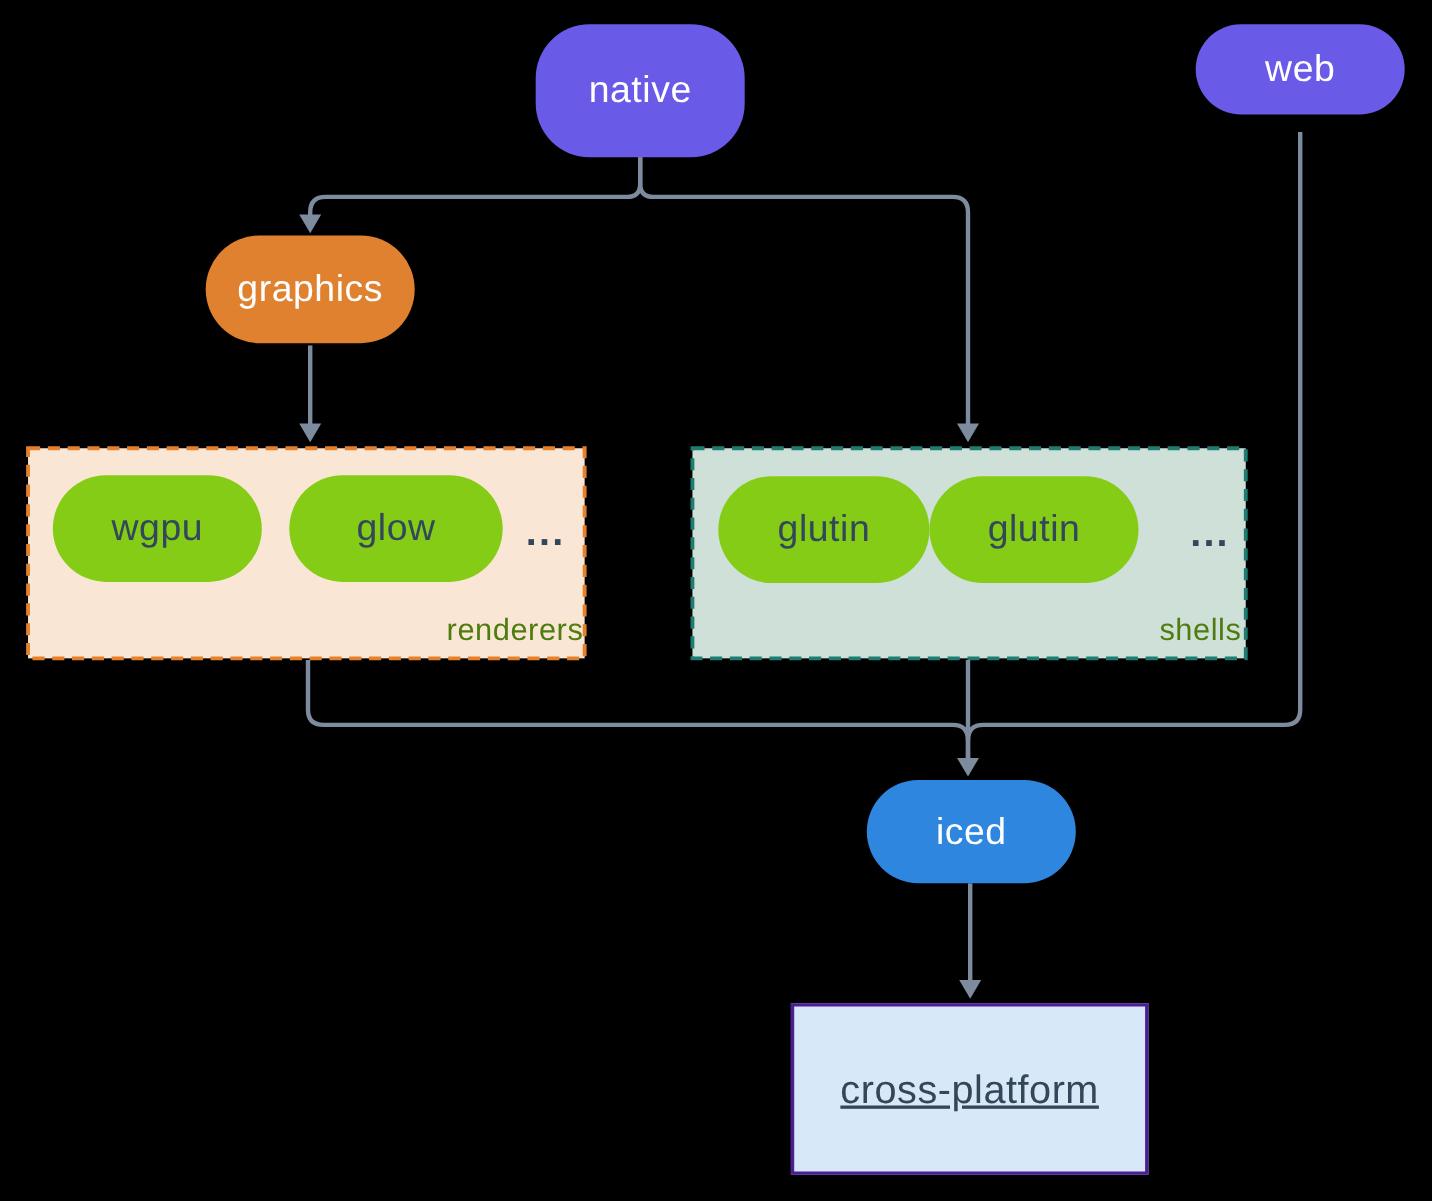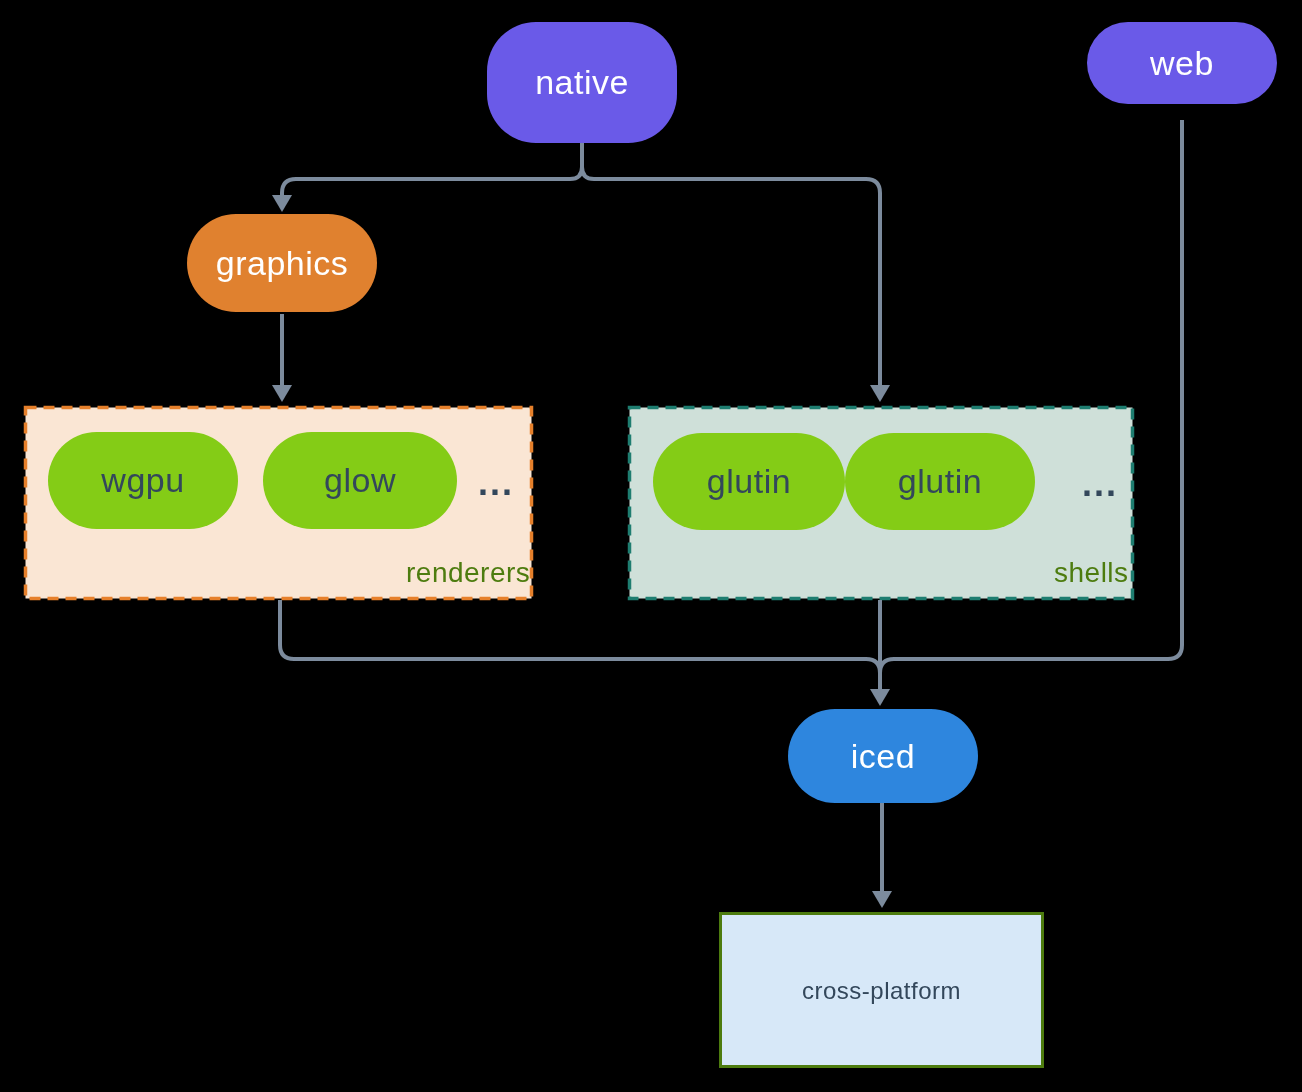--- a/index.html
+++ b/index.html
@@ -64,31 +64,32 @@
     z-index: 2;
   }
   .label-renderers { left: 406px; top: 557px; }
   .label-shells    { left:1054px; top: 557px; }
 
   .app-box {
     position: absolute;
     left: 719px; top: 912px;
     width: 325px; height: 156px;
     background: #D7E8F8;
-    border: 3px solid #4d7c0f;
+    border: 3px solid #4c1d95;
     box-sizing: border-box;
     display: flex;
     flex-direction: column;
     align-items: center;
     justify-content: center;
     color: #33475B;
-    font-size: 24px;
+    font-size: 36px;
     line-height: 47px;
     letter-spacing: 0.5px;
     z-index: 2;
+    text-decoration: underline;
   }
 </style>
 </head>
 <body>
 
 <div class="canvas">
 
   <svg class="layer" width="1302" height="1092" viewBox="0 0 1302 1092">
 
     <rect x="25.5" y="407.5" width="506" height="191" fill="#FAE6D4" stroke="#E6802B" stroke-width="3.5" stroke-dasharray="11 7"></rect>

